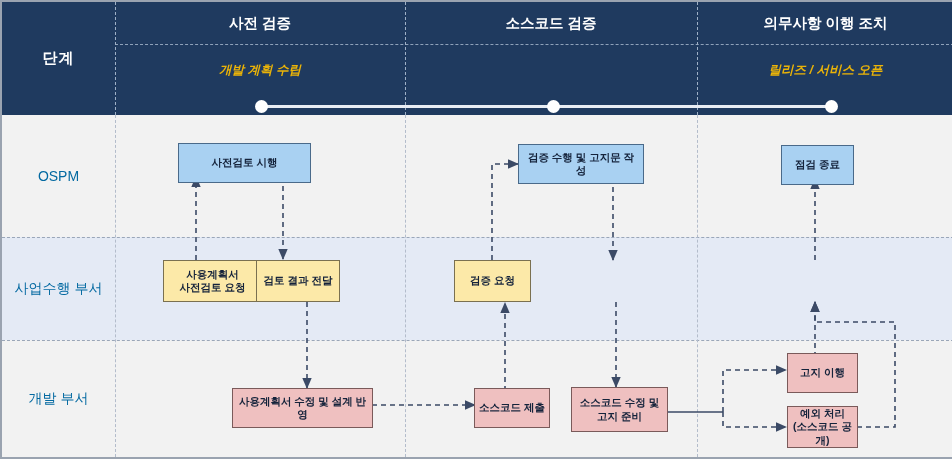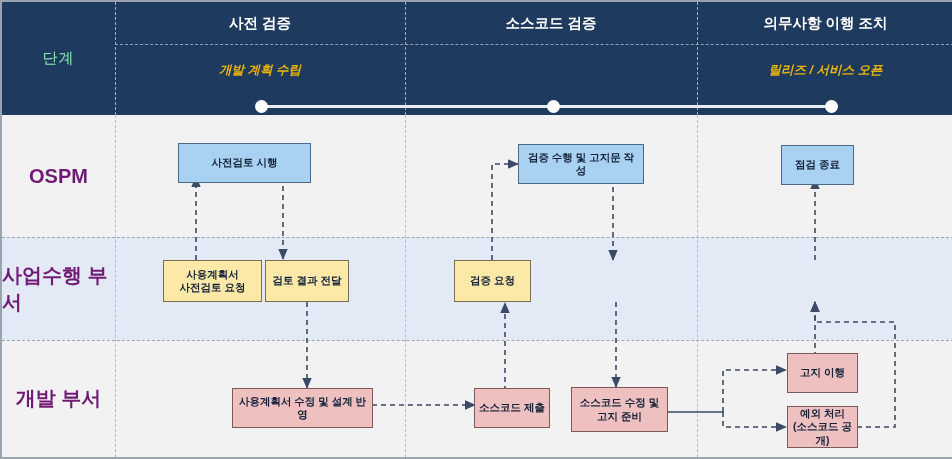--- a/index.html
+++ b/index.html
@@ -19,21 +19,21 @@
   
   .header-band {
     position: absolute; left: 0; top: 0;
     width: 952px; height: 113px;
     background: #1f3a5f;
   }
   .hdr-rowlabel {
     position: absolute; left: 0; top: 0;
     width: 113px; height: 113px;
     display: flex; align-items: center; justify-content: center;
-    color: #86efac; font-weight: normal; font-size: 15px;
+    color: #ffffff; font-weight: bold; font-size: 15px;
     letter-spacing: 1px;
   }
   .hdr-col {
     position: absolute; top: 0; height: 113px;
   }
   .hdr-phase {
     position: absolute; left: 0; top: 0; width: 100%; height: 42px;
     display: flex; align-items: center; justify-content: center;
     color: #ffffff; font-weight: bold; font-size: 14.5px;
   }
@@ -68,21 +68,21 @@
     position: absolute; left: 0; width: 952px;
   }
   .lane-osmp   { top: 113px; height: 122px; background: #f2f2f2; }
   .lane-biz    { top: 235px; height: 103px; background: #e4eaf5; }
   .lane-dev    { top: 338px; height: 117px; background: #f2f2f2; }
 
   .lane-label {
     position: absolute; left: 0; top: 0;
     width: 113px; height: 100%;
     display: flex; align-items: center; justify-content: center;
-    font-size: 20px; font-weight: bold; color: #701a75;
+    font-size: 14px; font-weight: normal; color: #0369a1;
   }
   .lane-hdiv {
     position: absolute; left: 0; width: 952px; height: 0;
     border-top: 1px dashed #9aa6b8;
   }
 
   .col-vdiv {
     position: absolute; top: 113px; height: 342px;
     width: 0; border-left: 1px dashed #b3bccb;
   }
@@ -201,21 +201,21 @@
 
       <path d="M813,258 L813,177" stroke-dasharray="5,4" marker-end="url(#ah)"></path>
     </g>
   </svg>
 
   <div class="box blue" style="left:176px; top:141px; width:133px; height:34px;">사전검토 시행</div>
   <div class="box blue" style="left:516px; top:142px; width:126px; height:34px;">검증 수행 및 고지문 작성</div>
   <div class="box blue" style="left:779px; top:143px; width:73px; height:34px;">점검 종료</div>
 
   <div class="box yellow" style="left:145px; top:258px; width:99px; height:42px;margin-left:16px;">사용계획서<br>사전검토 요청</div>
-  <div class="box yellow" style="left:263px; top:258px; width:84px; height:42px;">검토 결과 전달</div>
+  <div class="box yellow" style="left:254px; top:258px; width:84px; height:42px;">검토 결과 전달</div>
   <div class="box yellow" style="left:452px; top:258px; width:77px; height:42px;">검증 요청</div>
 
   <div class="box pink" style="left:230px; top:386px; width:141px; height:34px;">사용계획서 수정 및 설계 반영</div>
   <div class="box pink" style="left:472px; top:386px; width:76px; height:34px;">소스코드 제출</div>
   <div class="box pink" style="left:569px; top:385px; width:97px; height:45px;">소스코드 수정 및<br>고지 준비</div>
   <div class="box pink" style="left:785px; top:404px; width:71px; height:42px;">예외 처리<br>(소스코드 공개)</div>
   <div class="box pink" style="left:785px; top:351px; width:71px; height:33px;">고지 이행</div>
 
 </div>
 

